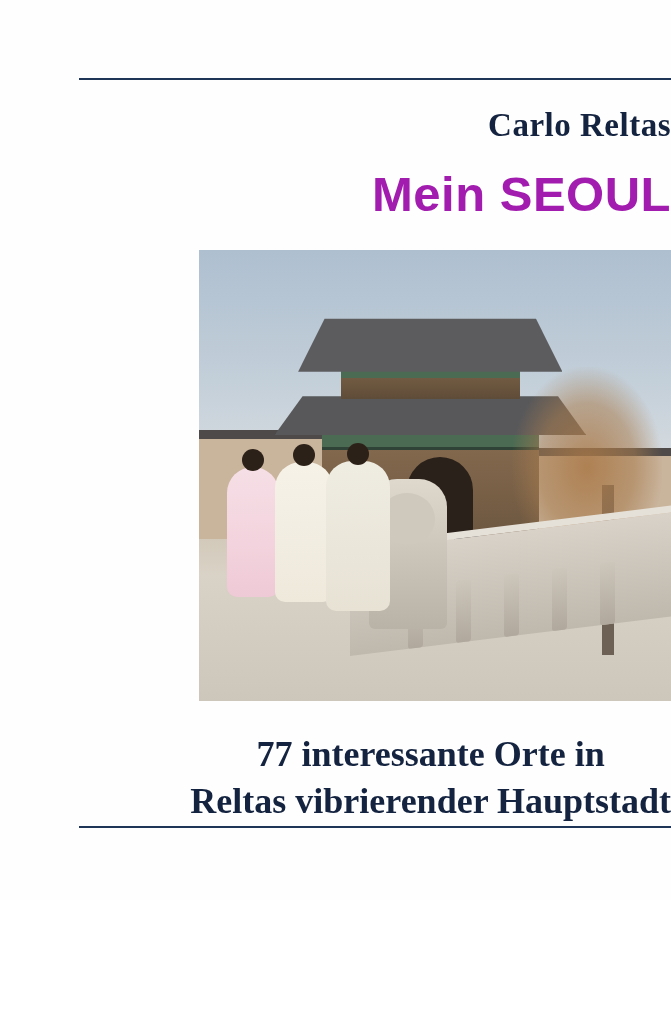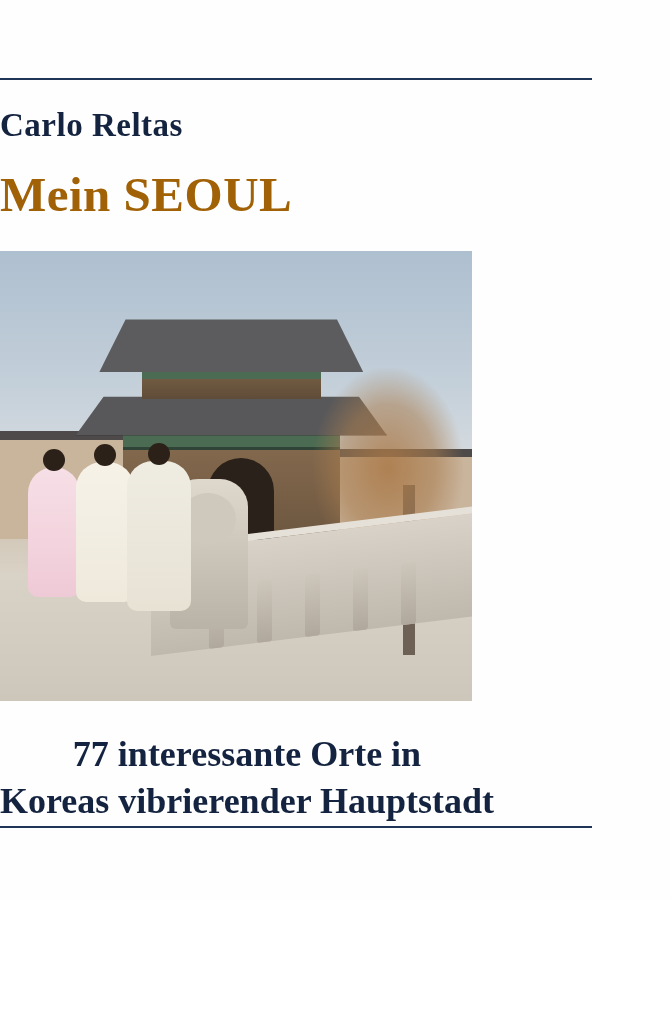--- a/index.html
+++ b/index.html
@@ -15,21 +15,21 @@
     overflow: hidden;
   }
   .cover {
     position: relative;
     width: 671px;
     height: 900px;
     background: #fefefe;
     box-sizing: border-box;
     display: flex;
     flex-direction: column;
-    align-items: flex-start;
+    align-items: flex-end;
   }
   .rule {
     width: 592px;
     height: 2px;
     background: #1f3558;
     flex: none;
   }
   .rule-top { margin-top: 78px; }
   .rule-bottom { margin-top: 0; }
 
@@ -39,22 +39,22 @@
     font-weight: bold;
     letter-spacing: 0.5px;
     color: #14233f;
     font-family: "Liberation Serif", serif;
   }
   .title {
     margin-top: 22px;
     font-size: 49px;
     font-weight: bold;
     letter-spacing: 0.5px;
-    color: #a16207;
-    font-family: Liberation Serif, serif;
+    color: #a21caf;
+    font-family: Liberation Sans, sans-serif;
   }
 
   .photo-wrap {
     margin-top: 28px;
     width: 472px;
     height: 502px;
     position: relative;
     overflow: hidden;
     background: #b9c7d4;
   }
@@ -248,21 +248,21 @@
     <div class="figure fig2">
         <span class="fig-head"></span>
       </div>
     <div class="figure fig3">
         <span class="fig-head"></span>
       </div>
   </div>
 
   <div class="subtitle">
     <div>77 interessante Orte in</div>
-    <div>Koreas vibrierender Hauptstadt</div>
+    <div>Reltas vibrierender Hauptstadt</div>
   </div>
 
 
   <div class="spacer"></div>
 
   <div class="rule rule-bottom" style="margin-bottom:72px"></div>
 
 </div>
 
 </body></html>

